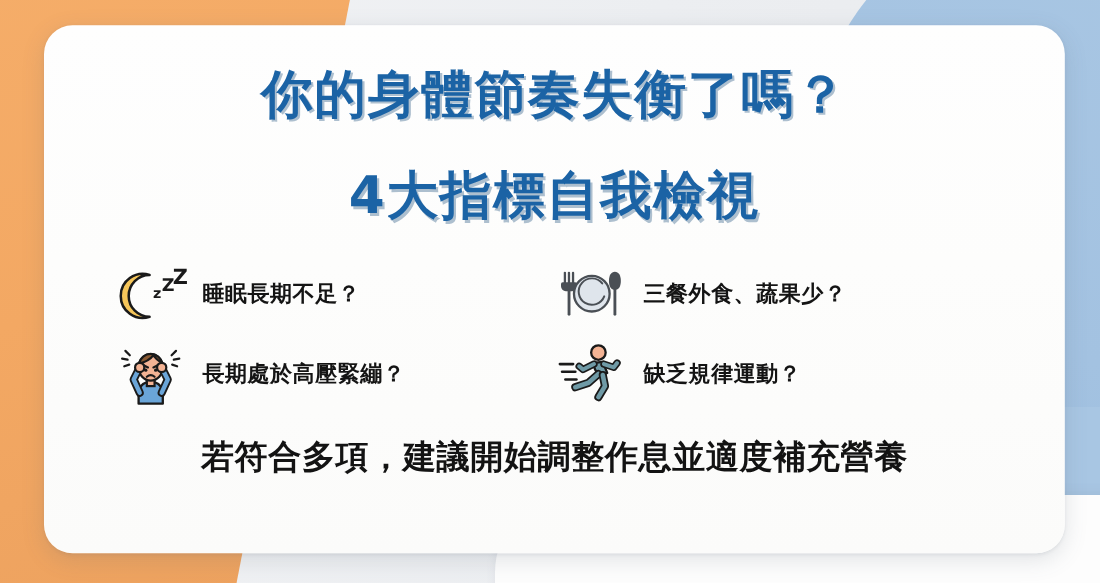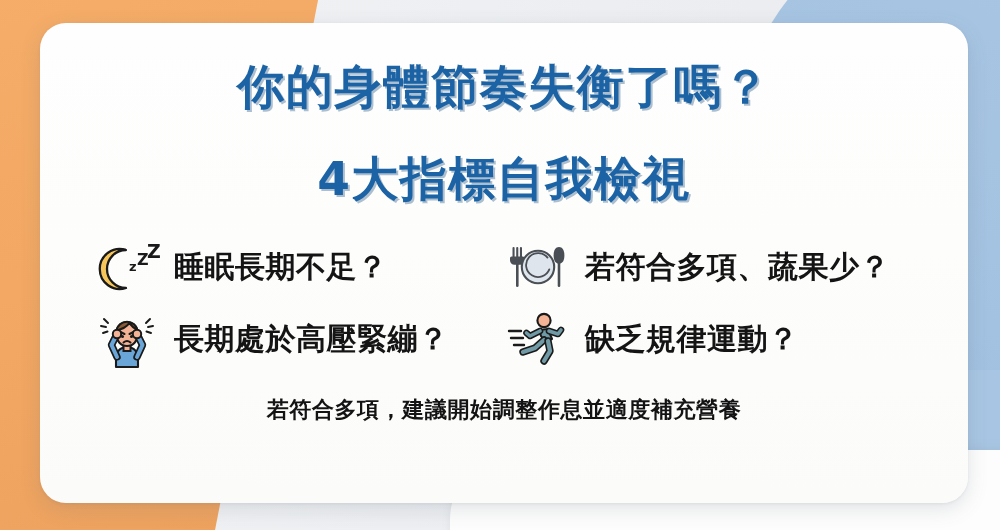--- a/index.html
+++ b/index.html
@@ -65,21 +65,21 @@
     background:linear-gradient(180deg,#fefefe 0%,#fdfdfc 45%,#fbfbfa 100%);
     border-radius:26px;
     box-shadow:0 6px 20px rgba(90,100,115,.17), 0 1px 3px rgba(90,100,115,.10);
     overflow:hidden;
   }
 
   .card-inner {
     position:absolute; inset:0;
     display:flex; flex-direction:column;
     align-items:center;
-    padding:34px 16px 22px;
+    padding:34px 26px 22px;
   }
 
   
   .headline {
     text-align:center;
     color:#1b63a5;
     font-weight:900;
     font-size:47px;
     line-height:1.28;
     letter-spacing:1.5px;
@@ -107,32 +107,32 @@
   }
 
   .check-icon {
     flex:0 0 auto;
     width:62px; height:56px;
     position:relative;
   }
   .check-icon svg { display:block; width:100%; height:100%; overflow:visible; }
 
   .check-label {
-    font-size:30px;
+    font-size:20px;
     font-weight:800;
     color:#141414;
     letter-spacing:0.5px;
     white-space:nowrap;
     font-family:Liberation Sans, sans-serif;
   }
 
   
   .footnote {
     margin-top:28px;
-    font-size:22px;
+    font-size:30px;
     font-weight:800;
     color:#131313;
     letter-spacing:0.6px;
     text-align:center;
     white-space:nowrap;
     font-family:"DejaVu Sans","Liberation Sans",sans-serif;
   }
 </style>
 </head>
 <body>
@@ -183,21 +183,21 @@
 
               <circle cx="31" cy="28" r="16.2" fill="#dfe5ec" stroke="#4a4f55" stroke-width="2.1"></circle>
               <path d="M40.5 18.6 A12 12 0 1 0 42.3 30.4" fill="none" stroke="#4a4f55" stroke-width="1.8" stroke-linecap="round"></path>
 
               <g fill="#4a4f55">
                 <path d="M52 8 c3.4 0 5.4 3.4 5.4 8.2 c0 5.2 -1.8 8.4 -5.4 8.4 c-3.6 0 -5.4 -3.2 -5.4 -8.4 C46.6 11.4 48.6 8 52 8 z"></path>
                 <rect x="50.7" y="23" width="2.6" height="25" rx="1.3"></rect>
               </g>
             </svg>
           </span>
-          <span class="check-label">若符合多項、蔬果少？</span>
+          <span class="check-label">三餐外食、蔬果少？</span>
         </div>
 
         <div class="check-item">
           <span class="check-icon">
             <svg viewBox="0 0 62 56" xmlns="http://www.w3.org/2000/svg">
 
               <g stroke="#1a1a1a" stroke-width="2" stroke-linecap="round" fill="none">
                 <path d="M8 8 L12 12"></path>
                 <path d="M5 15 L10 16"></path>
                 <path d="M7 22 L11.5 20.5"></path>

